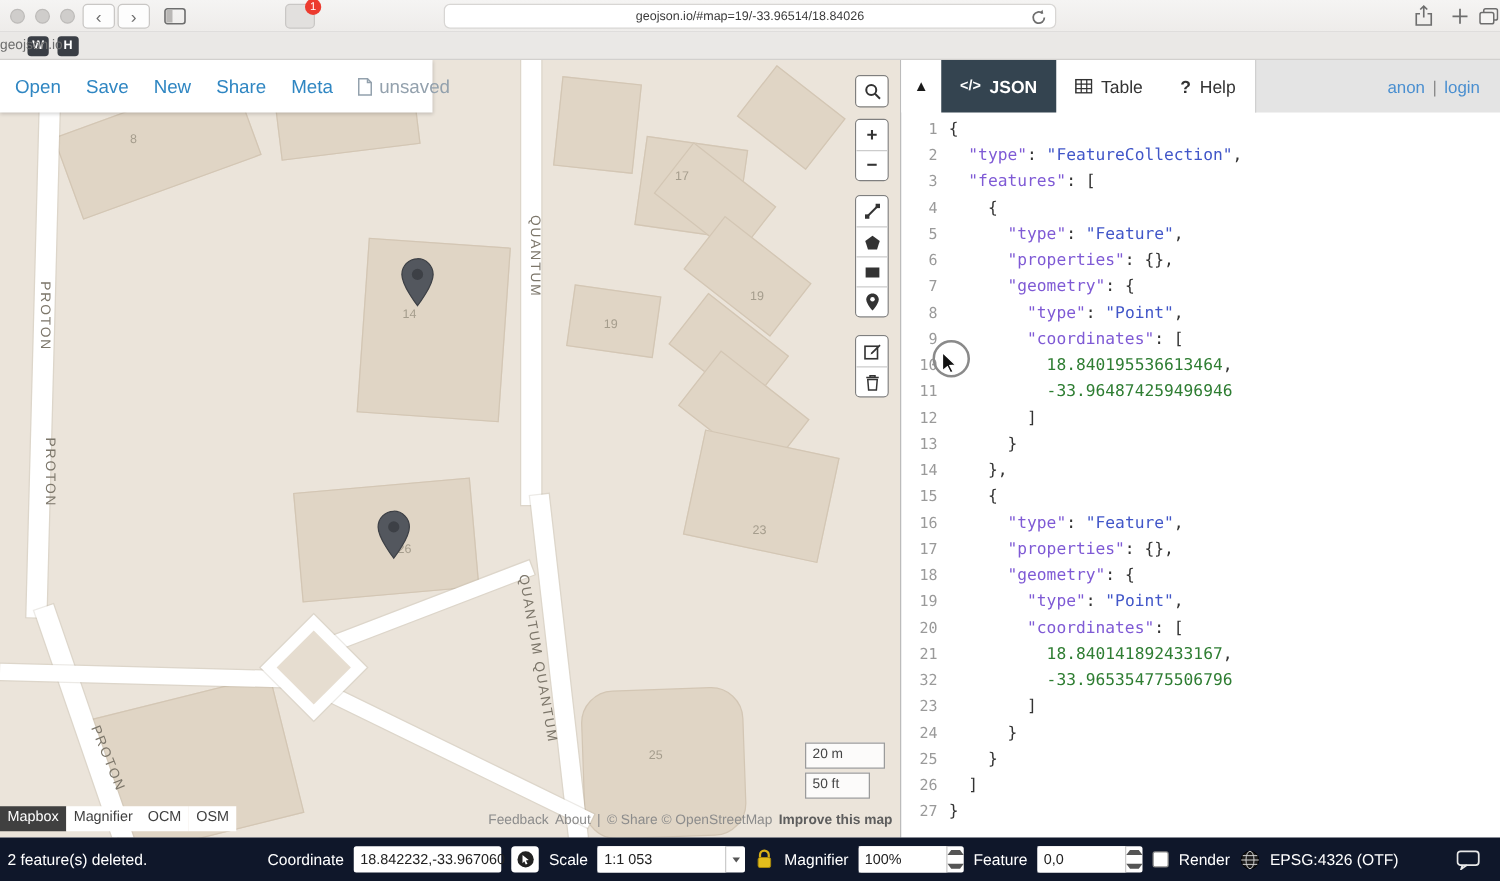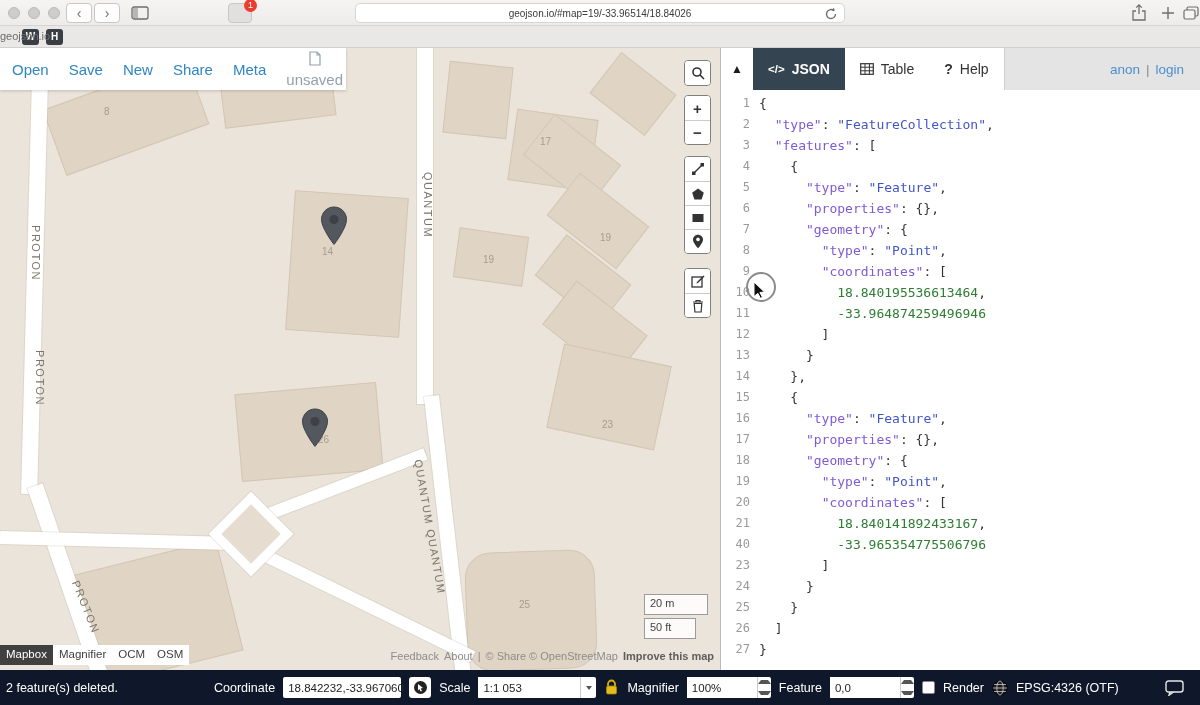--- a/index.html
+++ b/index.html
@@ -44,21 +44,21 @@
     transform:rotate(45deg); box-shadow:0 0 0 1px rgba(180,170,155,.25); }
   .diamond .inner{ position:absolute; inset:9px; background:#e6ddd0; }
   .bnum{ position:absolute; font-size:10px; color:#a59d8d; }
   .street{ position:absolute; font-size:11px; letter-spacing:1.5px; color:#7c766a; text-align:center; }
   .marker{ position:absolute; width:28px; height:40px; }
 
   .map-menu{ position:absolute; left:0; top:0; width:346px; height:42px; background:#fff;
     box-shadow:0 1px 3px rgba(0,0,0,.18); display:flex; align-items:center; gap:20px;
     padding-left:12px; font-size:15px; }
   .map-menu a{ color:#2f86c2; text-decoration:none; cursor:pointer; }
-  .unsaved{ display:flex; align-items:center; gap:5px; color:#93a1ad;flex-direction:column; }
+  .unsaved{ display:flex; align-items:center; gap:5px; color:#93a1ad; }
 
   .mapctrl{ position:absolute; left:684px; width:27px; background:#fff; border:1px solid #7f7f7f;
     border-radius:4px; overflow:hidden; }
   .mapctrl .cbtn{ width:100%; height:24px; display:flex; align-items:center; justify-content:center;
     border-top:1px solid #ccc; color:#333; font-size:15px; font-weight:bold; background:#fff; }
   .mapctrl .cbtn:first-child{ border-top:none; }
 
   .scalebox{ position:absolute; background:rgba(255,255,255,.85); border:1px solid #9b9b9b;
     font-size:11px; color:#444; padding:2px 5px; height:21px; }
   .layers{ position:absolute; left:0; top:597px; height:20px; display:flex; font-size:11.5px; }
@@ -413,21 +413,21 @@
           </div>
           <div class="cm-line">
             <span class="cm-g">20</span>
             <span class="cm-c"><span class="tok-p">        </span><span class="tok-k">"coordinates"</span><span class="tok-p">: [</span></span>
           </div>
           <div class="cm-line">
             <span class="cm-g">21</span>
             <span class="cm-c"><span class="tok-p">          </span><span class="tok-n">18.840141892433167</span><span class="tok-p">,</span></span>
           </div>
           <div class="cm-line">
-            <span class="cm-g">40</span>
+            <span class="cm-g">32</span>
             <span class="cm-c"><span class="tok-p">          </span><span class="tok-n">-33.965354775506796</span></span>
           </div>
           <div class="cm-line">
             <span class="cm-g">23</span>
             <span class="cm-c"><span class="tok-p">        ]</span></span>
           </div>
           <div class="cm-line">
             <span class="cm-g">24</span>
             <span class="cm-c"><span class="tok-p">      }</span></span>
           </div>

